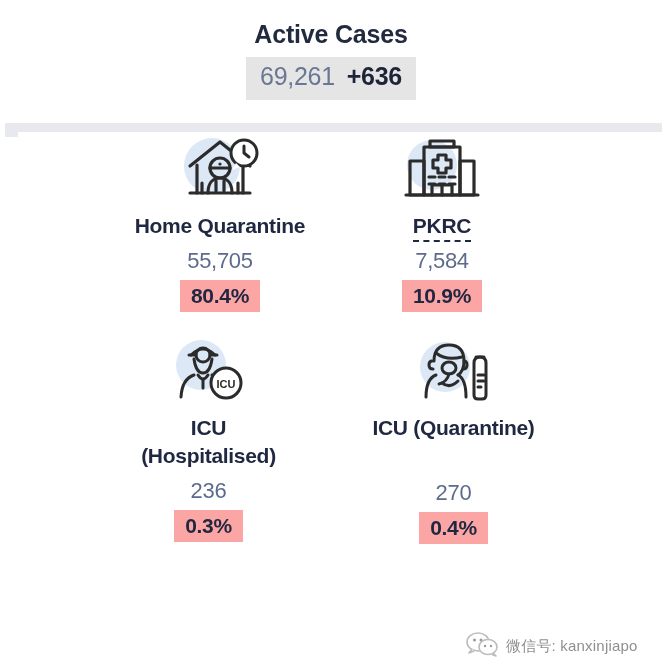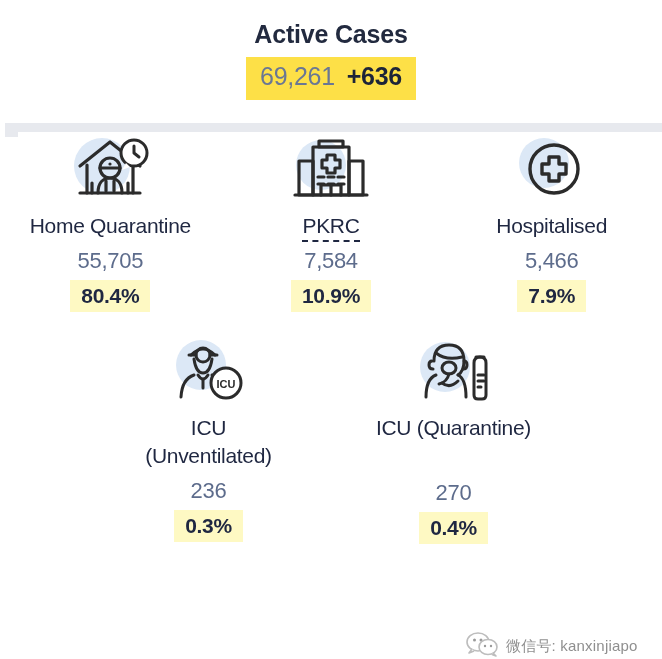--- a/index.html
+++ b/index.html
@@ -27,21 +27,21 @@
     color: #222a3f;
     letter-spacing: -0.2px;
     line-height: 32px;
   }
   .total-wrap {
     margin-top: 7px;
     text-align: center;
   }
   .total-pill {
     display: inline-block;
-    background: #fde047;
+    background: #e5e5e5;
     padding: 5px 14px 6px 14px;
     line-height: 28px;
     white-space: nowrap;
   }
   .total-value {
     font-size: 25px;
     color: #6a7794;
     font-weight: normal;
     letter-spacing: -0.3px;
   }
@@ -93,21 +93,21 @@
   .icon-wrap {
     height: 76px;
     display: flex;
     align-items: center;
     justify-content: center;
   }
   .icon-wrap svg { display: block; }
 
   .stat-label {
     font-size: 21px;
-    font-weight: normal;
+    font-weight: bold;
     color: #1f2741;
     line-height: 28px;
     letter-spacing: -0.3px;
     margin-top: 4px;
   }
   .stat-label .dashed {
     border-bottom: 2px dashed #1f2741;
     padding-bottom: 3px;
   }
   .stat-value {
@@ -117,21 +117,21 @@
     line-height: 30px;
     margin-top: 6px;
     letter-spacing: -0.3px;
   }
   .pct-line {
     margin-top: 4px;
     line-height: 1;
   }
   .stat-pct {
     display: inline-block;
-    background: #fef9c3;
+    background: #fca5a5;
     color: #1f2741;
     font-size: 21px;
     font-weight: bold;
     padding: 5px 11px 6px 11px;
     letter-spacing: -0.3px;
   }
 
   
   .cell-icu-unvent { margin-left: 0px; }
   .cell-icu-vent   { margin-left: 6px; }
@@ -222,38 +222,20 @@
     </div>
     <div class="stat-label">
       <span class="dashed">PKRC</span>
     </div>
     <div class="stat-value">7,584</div>
     <div class="pct-line">
       <span class="stat-pct">10.9%</span>
     </div>
   </div>
 
-  <div class="cell">
-    <div class="icon-wrap">
-      <svg width="80" height="74" viewBox="0 0 80 74">
-        <circle cx="32" cy="30" r="25" fill="#dce8f6"></circle>
-        <g fill="none" stroke="#2b2b2b" stroke-width="3.4" stroke-linecap="round" stroke-linejoin="round">
-          <circle cx="42" cy="36" r="24"></circle>
-          <path d="M37 24 h10 v7 h7 v10 h-7 v7 h-10 v-7 h-7 v-10 h7 z"></path>
-        </g>
-      </svg>
-    </div>
-    <div class="stat-label">
-      <span>Hospitalised</span>
-    </div>
-    <div class="stat-value">5,466</div>
-    <div class="pct-line">
-      <span class="stat-pct">7.9%</span>
-    </div>
-  </div>
 </div>
 
 <div class="row row-bottom">
 
   <div class="cell cell-icu-unvent">
     <div class="icon-wrap">
       <svg width="84" height="74" viewBox="0 0 84 74">
         <circle cx="34" cy="30" r="25" fill="#dce8f6"></circle>
         <g fill="none" stroke="#2b2b2b" stroke-width="3" stroke-linecap="round" stroke-linejoin="round">
           <path d="M24 20 q12 -12 24 0"></path>
@@ -266,21 +248,21 @@
           <path d="M36 45 v8"></path>
         </g>
         <g fill="#ffffff" stroke="#2b2b2b" stroke-width="3" stroke-linecap="round" stroke-linejoin="round">
           <circle cx="59" cy="48" r="15"></circle>
         </g>
         <text x="59" y="53" font-family="Liberation Sans, sans-serif" font-size="11" font-weight="bold" fill="#2b2b2b" text-anchor="middle">ICU</text>
       </svg>
     </div>
     <div class="stat-label">
       <div>ICU</div>
-      <div>(Unventilated)</div>
+      <div>(Hospitalised)</div>
     </div>
     <div class="stat-value">236</div>
     <div class="pct-line">
       <span class="stat-pct">0.3%</span>
     </div>
   </div>
 
   <div class="cell cell-icu-vent">
     <div class="icon-wrap">
       <svg width="84" height="74" viewBox="0 0 84 74">

